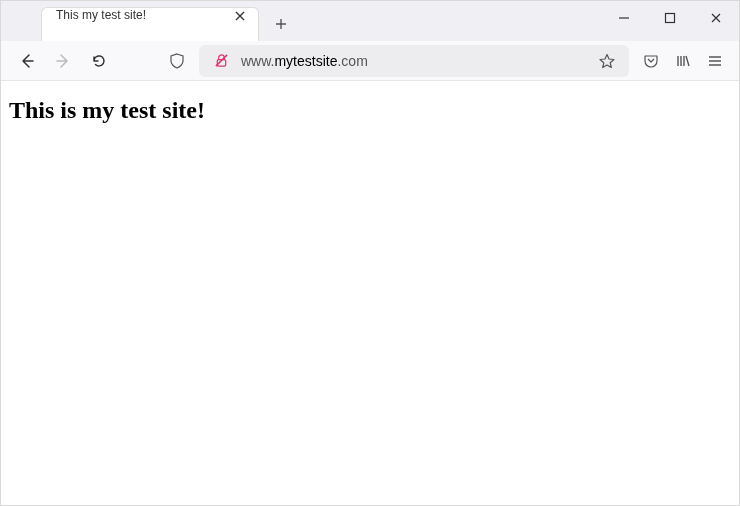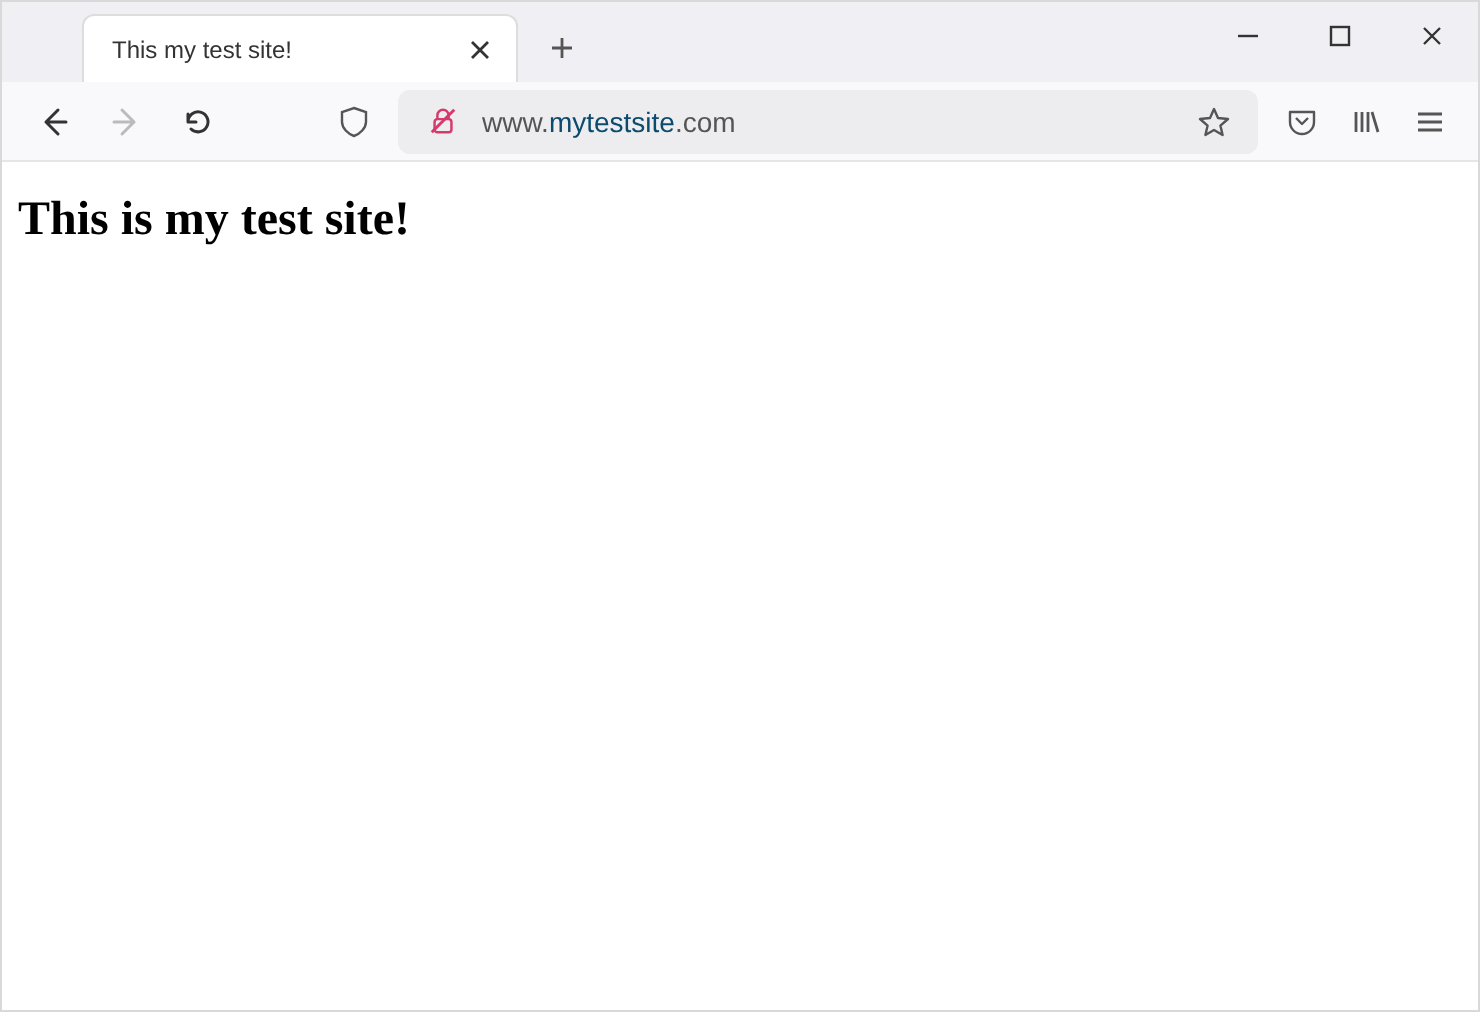--- a/index.html
+++ b/index.html
@@ -20,21 +20,21 @@
       position: relative;
     }
     .tab {
       height: 34px;
       width: 218px;
       background: #fff;
       border: 1px solid #ddd;
       border-bottom: none;
       border-radius: 6px 6px 0 0;
       display: flex;
-      align-items: center;
+      align-items: flex-start;
       padding: 0 10px 0 14px;
       font-size: 12px;
       color: #333;
       position: relative;
     }
     .tab-title { flex: 1; overflow: hidden; white-space: nowrap; text-overflow: ellipsis; }
     .tab-close { width: 16px; height: 16px; display:flex;align-items:center;justify-content:center; color:#333; }
     .newtab-btn {
       width: 28px; height: 28px; margin-left: 8px; margin-bottom: 3px;
       display:flex;align-items:center;justify-content:center; border-radius:4px;
@@ -86,21 +86,21 @@
       gap: 6px;
     }
     .url-text {
       flex: 1;
       font-size: 14px;
       color: #555;
       outline: none;
       border: none;
       background: transparent;
     }
-    .url-domain { color: #0c4a6e; }
+    .url-domain { color: #000000; }
     .content {
       background: #fff;
       height: calc(506px - 40px - 40px);
       padding: 16px 8px;
     }
     .content h1 {
       font-family: "Times New Roman", Times, serif;
       font-size: 24px;
       font-weight: bold;
       color: #000;

